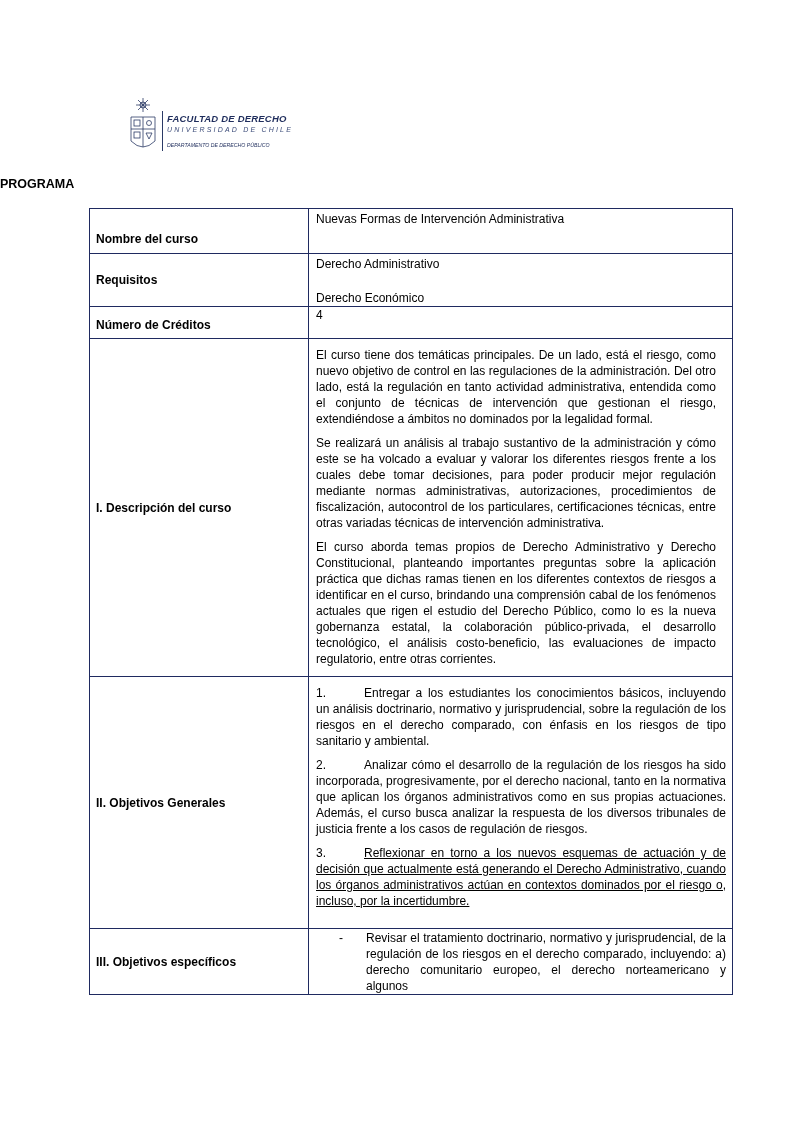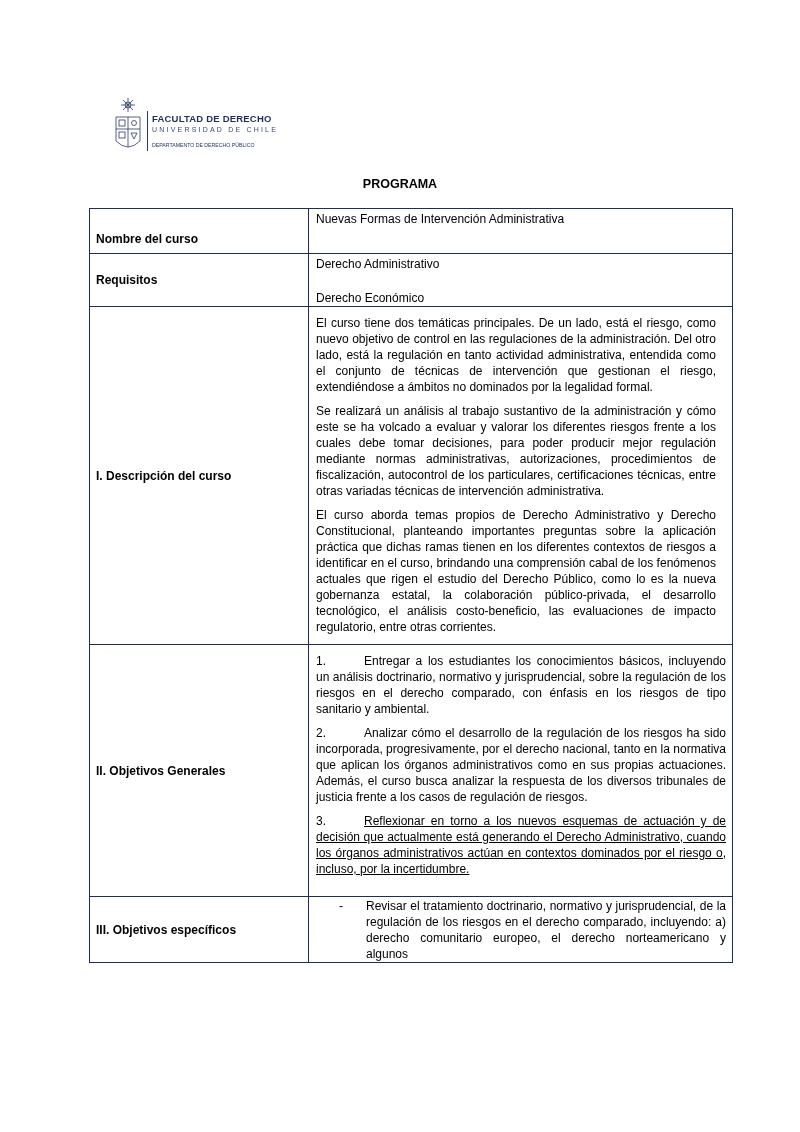--- a/index.html
+++ b/index.html
@@ -1,23 +1,23 @@
 <!DOCTYPE html>
 <html><head>
   <meta charset="utf-8">
   <style>
     html, body { margin: 0; padding: 0; background: #ffffff; }
     body { width: 800px; height: 1132px; position: relative; overflow: hidden; font-family: "Liberation Sans", sans-serif; color: #000; }
-    .logo { position: absolute; left: 113px; top: 97px; width: 150px; height: 58px; }
+    .logo { position: absolute; left: 128px; top: 97px; width: 150px; height: 58px; font-style: italic; }
     .logo .crest { position: absolute; left: 0; top: 0; width: 30px; height: 58px; }
     .logo .sep { position: absolute; left: 34px; top: 14px; width: 1px; height: 40px; background: #2b3a66; }
     .logo .t1 { position: absolute; left: 39px; top: 16px; font-size: 9.5px; font-weight: bold; color: #1f2d5c; letter-spacing: 0.2px; white-space: nowrap; }
     .logo .t2 { position: absolute; left: 39px; top: 29px; font-size: 7px; color: #3a4a78; letter-spacing: 2.2px; white-space: nowrap; }
     .logo .t3 { position: absolute; left: 39px; top: 45px; font-size: 5.2px; color: #1f2d5c; white-space: nowrap; }
-    .title { position: absolute; left: 0; width: 800px; top: 177px; text-align: center; font-size: 12.5px; font-weight: bold; }
+    .title { position: absolute; left: 0; width: 800px; top: 177px; text-align: left; font-size: 12.5px; font-weight: bold; }
     table.prog { position: absolute; left: 89px; top: 208px; width: 644px; border-collapse: collapse; table-layout: fixed; }
     table.prog td { border: 1.5px solid #1f2a60; vertical-align: top; font-size: 12px; line-height: 16px; padding: 0; }
     td.lbl { width: 206px; padding: 0 6px !important; font-weight: bold; vertical-align: middle !important; }
     td.val { padding: 0 6px 0 7px !important; }
     .norm { font-weight: normal; }
     p.j { margin: 0 10px 8px 0; text-align: justify; }
     .numpara { margin: 0 0 8px 0; text-align: justify; }
     .numpara .num { display: inline-block; width: 48px; }
     .bullet { display: flex; text-align: justify; }
     .bullet .dash { width: 50px; flex: none; text-align: center; }
@@ -60,20 +60,24 @@
     <td class="val" style="padding-top:2px !important;">Nuevas Formas de Intervención Administrativa</td>
   </tr>
   <tr style="height:52px;">
     <td class="lbl">Requisitos</td>
     <td class="val" style="padding-top:2px !important;">
       <div>Derecho Administrativo</div>
       <div style="height:18px;"></div>
       <div>Derecho Económico</div>
     </td>
   </tr>
+  <tr style="height:32px;">
+    <td class="lbl" style="vertical-align:bottom !important; padding-bottom:5px !important;">Número de Créditos</td>
+    <td class="val" style="padding-top:0 !important;">4</td>
+  </tr>
   <tr style="height:338px;">
     <td class="lbl">I. Descripción del curso</td>
     <td class="val" style="padding-top:8px !important;">
       <p class="j">El curso tiene dos temáticas principales. De un lado, está el riesgo, como nuevo objetivo de control en las regulaciones de la administración. Del otro lado, está la regulación en tanto actividad administrativa, entendida como el conjunto de técnicas de intervención que gestionan el riesgo, extendiéndose a ámbitos no dominados por la legalidad formal.</p>
       <p class="j">Se realizará un análisis al trabajo sustantivo de la administración y cómo este se ha volcado a evaluar y valorar los diferentes riesgos frente a los cuales debe tomar decisiones, para poder producir mejor regulación mediante normas administrativas, autorizaciones, procedimientos de fiscalización, autocontrol de los particulares, certificaciones técnicas, entre otras variadas técnicas de intervención administrativa.</p>
       <p class="j" style="margin-bottom:4px;">El curso aborda temas propios de Derecho Administrativo y Derecho Constitucional, planteando importantes preguntas sobre la aplicación práctica que dichas ramas tienen en los diferentes contextos de riesgos a identificar en el curso, brindando una comprensión cabal de los fenómenos actuales que rigen el estudio del Derecho Público, como lo es la nueva gobernanza estatal, la colaboración público-privada, el desarrollo tecnológico, el análisis costo-beneficio, las evaluaciones de impacto regulatorio, entre otras corrientes.</p>
     </td>
   </tr>
   <tr style="height:252px;">
     <td class="lbl">II. Objetivos Generales</td>

